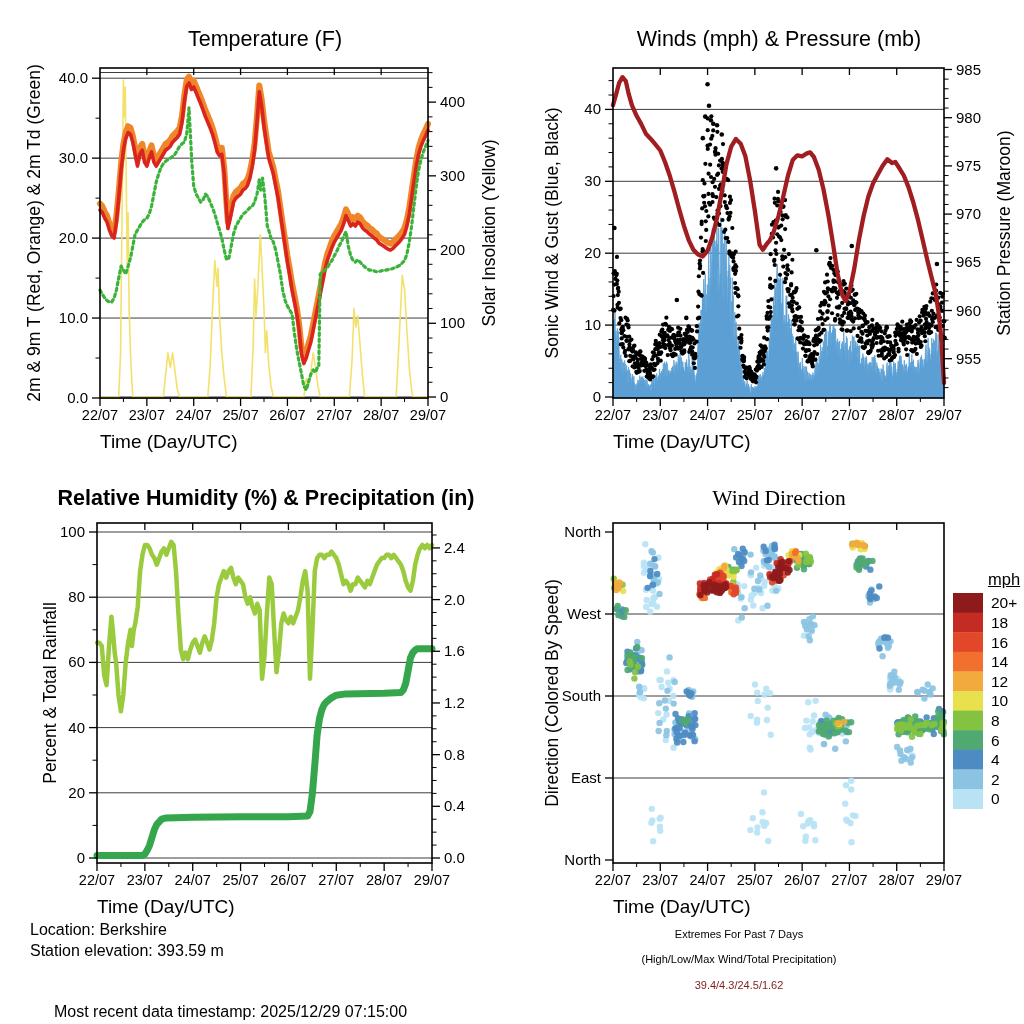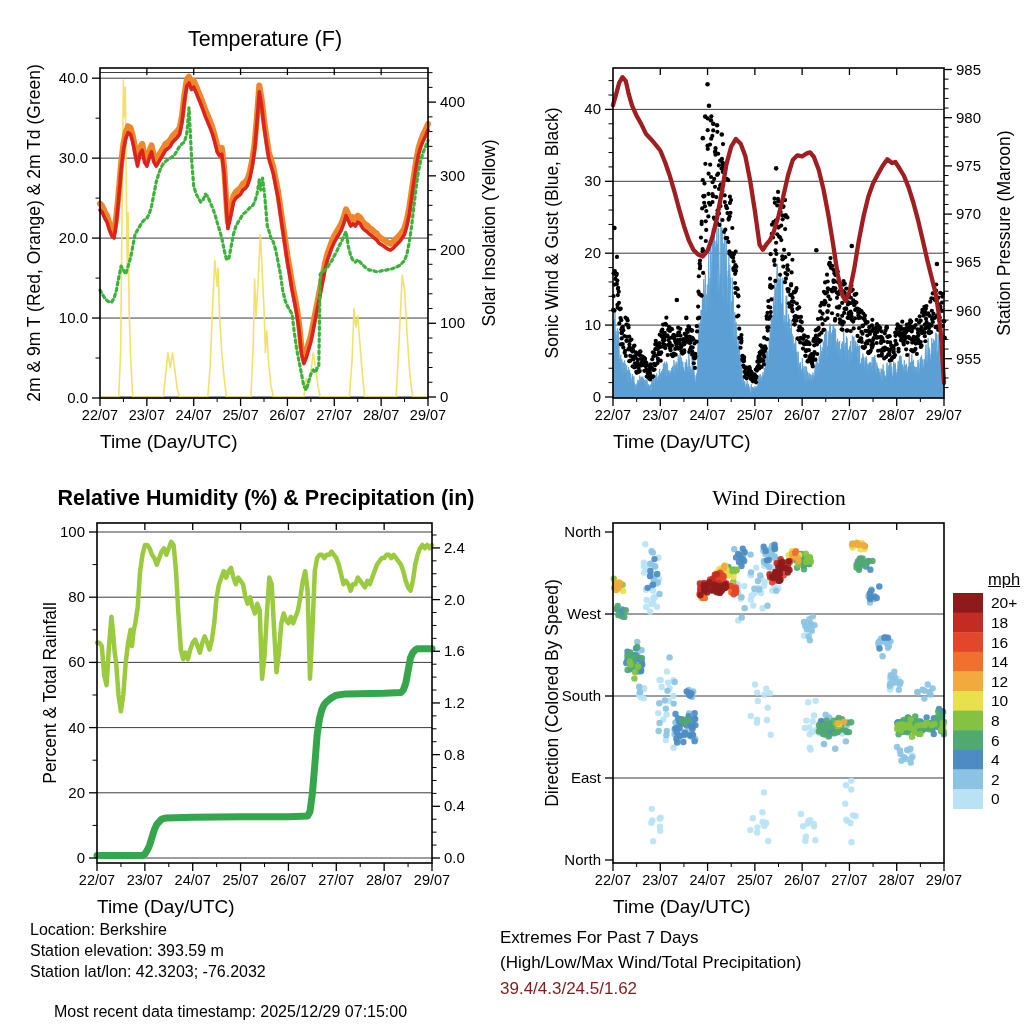--- a/index.html
+++ b/index.html
@@ -5,21 +5,21 @@
   html,body{margin:0;padding:0;background:#fff;}
   #stage{position:relative;width:1024px;height:1024px;background:#ffffff;overflow:hidden;
          font-family:"Liberation Sans",sans-serif;color:#000;}
   #plot{position:absolute;left:0;top:0;}
   svg text{font-family:"Liberation Sans",sans-serif;fill:#000;}
   .chart-title{position:absolute;text-align:center;font-size:21.5px;}
   .xlabel{position:absolute;font-size:19px;}
   .vlabel{position:absolute;height:20px;display:flex;align-items:center;justify-content:center;
           font-size:17.5px;transform:rotate(-90deg);white-space:nowrap;}
   .footer-line{position:absolute;left:30px;font-size:16px;white-space:nowrap;}
-  .extreme-line{position:absolute;left:500px;width:478px;text-align:left;font-size:17px;}
+  .extreme-line{position:absolute;left:500px;width:478px;text-align:center;font-size:11px;}
   .mph-label{position:absolute;font-size:16.5px;text-decoration:underline;}
 </style>
 </head>
 <body>
 
 <div id="stage">
   <svg id="plot" width="1024" height="1024" viewBox="0 0 1024 1024">
       <line x1="100" y1="398" x2="428" y2="398" stroke="#3d3d3d" stroke-width="1"></line>
       <line x1="100" y1="318.05" x2="428" y2="318.05" stroke="#3d3d3d" stroke-width="1"></line>
       <line x1="100" y1="238.1" x2="428" y2="238.1" stroke="#3d3d3d" stroke-width="1"></line>
@@ -2367,38 +2367,38 @@
       <text x="991" y="745.5" text-anchor="start" font-size="15.5px">6</text>
       <rect x="953" y="749.8" width="30" height="20" fill="#4d8bc2"></rect>
       <text x="991" y="765.0999999999999" text-anchor="start" font-size="15.5px">4</text>
       <rect x="953" y="769.4" width="30" height="20" fill="#8cc3e3"></rect>
       <text x="991" y="784.6999999999999" text-anchor="start" font-size="15.5px">2</text>
       <rect x="953" y="789" width="30" height="20" fill="#b9e3f5"></rect>
       <text x="991" y="804.3" text-anchor="start" font-size="15.5px">0</text>
     </svg>
 
   <div class="chart-title" style="left:100px;top:27px;width:330px;">Temperature (F)</div>
+  <div class="chart-title" style="left:613px;top:27px;width:332px;">Winds (mph) &amp; Pressure (mb)</div>
   <div class="chart-title" style="left:26px;top:486px;width:480px;font-weight:bold;">Relative Humidity (%) &amp; Precipitation (in)</div>
   <div class="chart-title" style="left:613px;top:486px;width:332px;font-family:Liberation Serif, serif;">Wind Direction</div>
 
   <div class="xlabel" style="left:100px;top:431px;width:330px;">Time (Day/UTC)</div>
   <div class="xlabel" style="left:613px;top:431px;width:332px;">Time (Day/UTC)</div>
   <div class="xlabel" style="left:97px;top:896px;width:335px;">Time (Day/UTC)</div>
   <div class="xlabel" style="left:613px;top:896px;width:332px;">Time (Day/UTC)</div>
 
   <div class="vlabel" style="left:-146px;top:223px;width:360px;">2m &amp; 9m T (Red, Orange) &amp; 2m Td (Green)</div>
   <div class="vlabel" style="left:359px;top:223px;width:260px;">Solar Insolation (Yellow)</div>
   <div class="vlabel" style="left:392px;top:223px;width:320px;">Sonic Wind &amp; Gust (Blue, Black)</div>
   <div class="vlabel" style="left:864px;top:223px;width:280px;">Station Pressure (Maroon)</div>
   <div class="vlabel" style="left:-80px;top:683px;width:260px;">Percent &amp; Total Rainfall</div>
   <div class="vlabel" style="left:402px;top:683px;width:300px;">Direction (Colored By Speed)</div>
 
   <div class="mph-label" style="left:988px;top:570px;">mph</div>
 
   <div class="footer-line" style="top:921px;">Location: Berkshire</div>
   <div class="footer-line" style="top:942px;">Station elevation: 393.59 m</div>
-  <div class="footer-line" style="top:963px;">Station lat/lon: 42.3203; -76.2032</div>
   <div class="footer-line" style="top:1003px;margin-left:24px;">Most recent data timestamp: 2025/12/29 07:15:00</div>
 
   <div class="extreme-line" style="top:928px;">Extremes For Past 7 Days</div>
   <div class="extreme-line" style="top:953px;">(High/Low/Max Wind/Total Precipitation)</div>
   <div class="extreme-line" id="extremes-values" style="top: 979px; font-weight: normal; color: #7f1d1d;">39.4/4.3/24.5/1.62</div>
 </div>
 
 </body></html>

